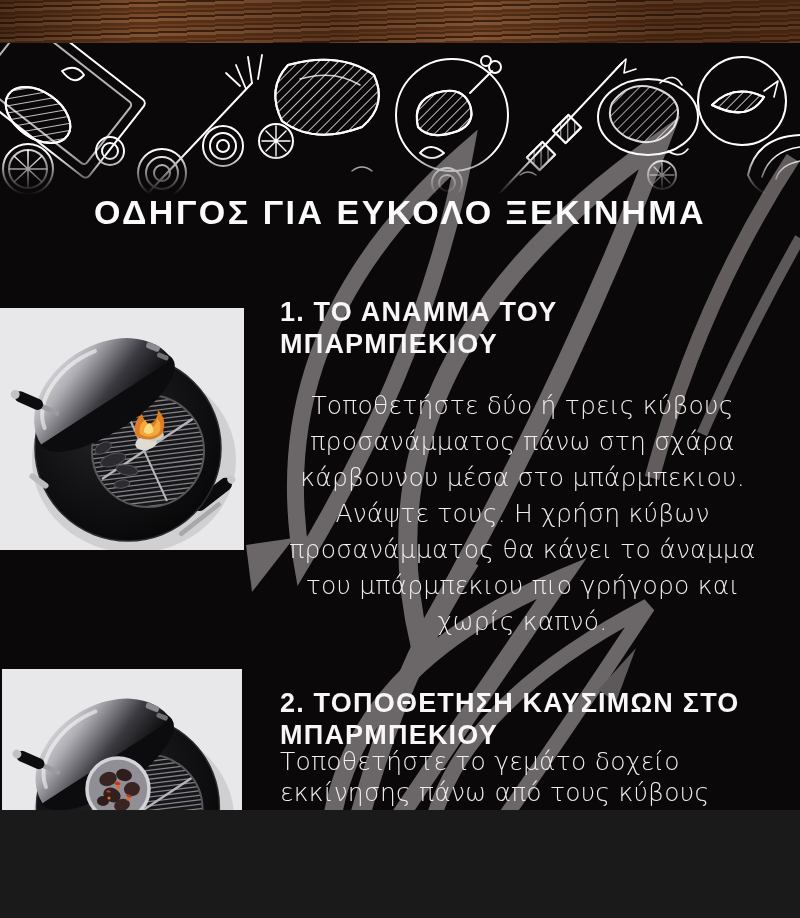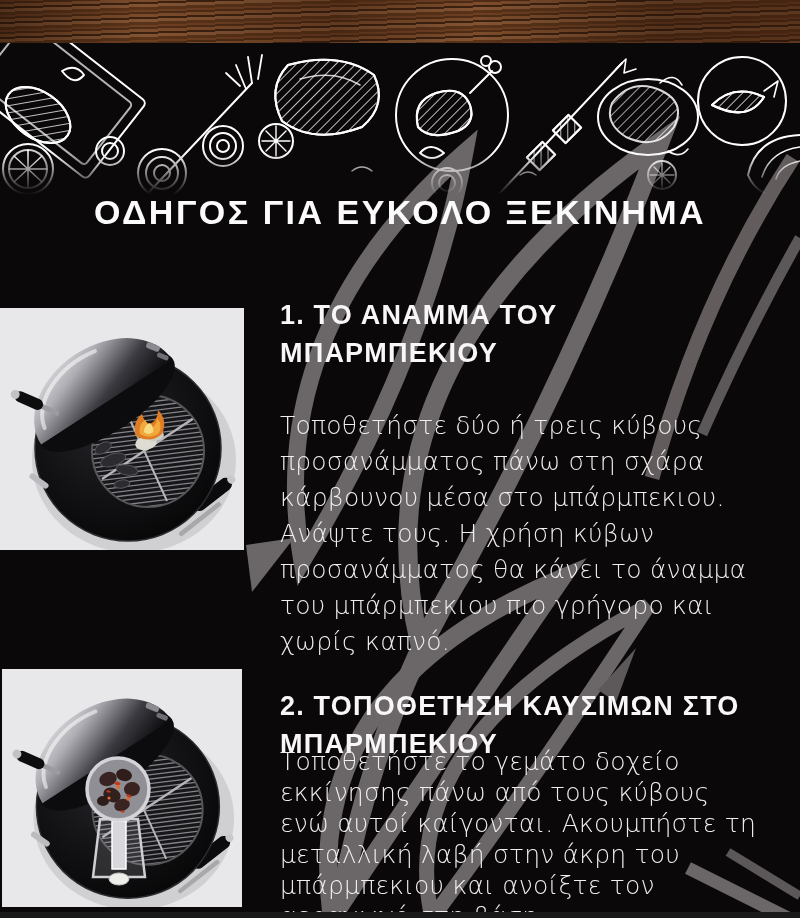--- a/index.html
+++ b/index.html
@@ -1,18 +1,18 @@
 <!DOCTYPE html>
 <html><head>
 <meta charset="utf-8">
 <style>
   * { margin:0; padding:0; box-sizing:border-box; }
   html,body { background:#1a1a1a; }
   .page {
-    position:relative; width:800px; height:912px; overflow:hidden;
+    position:relative; width:800px; height:810px; overflow:hidden;
     background:#0a0809;
     font-family:"DejaVu Sans","Liberation Sans",sans-serif;
     text-decoration:underline;
   }
   
   .wood {
     position:absolute; left:0; top:0; width:800px; height:43px; z-index:6;
     background:
       linear-gradient(90deg, rgba(20,8,2,.45) 0%, rgba(0,0,0,0) 18%, rgba(30,12,4,.30) 42%, rgba(0,0,0,0) 60%, rgba(25,10,3,.40) 83%, rgba(45,20,8,.45) 100%),
       repeating-linear-gradient(178deg, #6e4023 0 2px, #4f2c15 2px 4px, #7c4c2b 4px 7px, #3c2110 7px 9px, #835433 9px 12px, #5a3318 12px 15px),
@@ -31,31 +31,31 @@
   }
   
   .photo { position:absolute; left:0; width:244px; z-index:9; }
   .photo svg { display:block; }
   .photo1 { top:308px; height:242px; }
   .photo2 { top:669px; height:238px; }
   .sec-heading {
     position:absolute; left:280px; width:472px; z-index:10;
     color:#f8f6f6;
     font-family:"Liberation Sans","DejaVu Sans",sans-serif;
-    font-size:27px; font-weight:700; letter-spacing:1.2px; line-height:38px;
+    font-size:27px; font-weight:700; letter-spacing:1.2px; line-height:32px;
     text-transform:uppercase;
   }
   .h1pos { top:296px; }
   .h2pos { top:656px;margin-top:31px; }
   .sec-body {
     position:absolute; left:280px; width:485px; z-index:10;
     color:#f1efee; font-weight:300;
     font-size:25px; letter-spacing:.2px;
   }
-  .b1pos { top:408px; line-height:36px; }
+  .b1pos { top:388px; line-height:36px;text-align:center; }
   .b2pos { top:746px; line-height:31px; }
 </style>
 </head>
 <body>
 
 <div class="page">
 
   <svg width="0" height="0" style="position:absolute" aria-hidden="true">
     <defs>
       <pattern id="hatch" width="7" height="7" patternUnits="userSpaceOnUse" patternTransform="rotate(45)">

